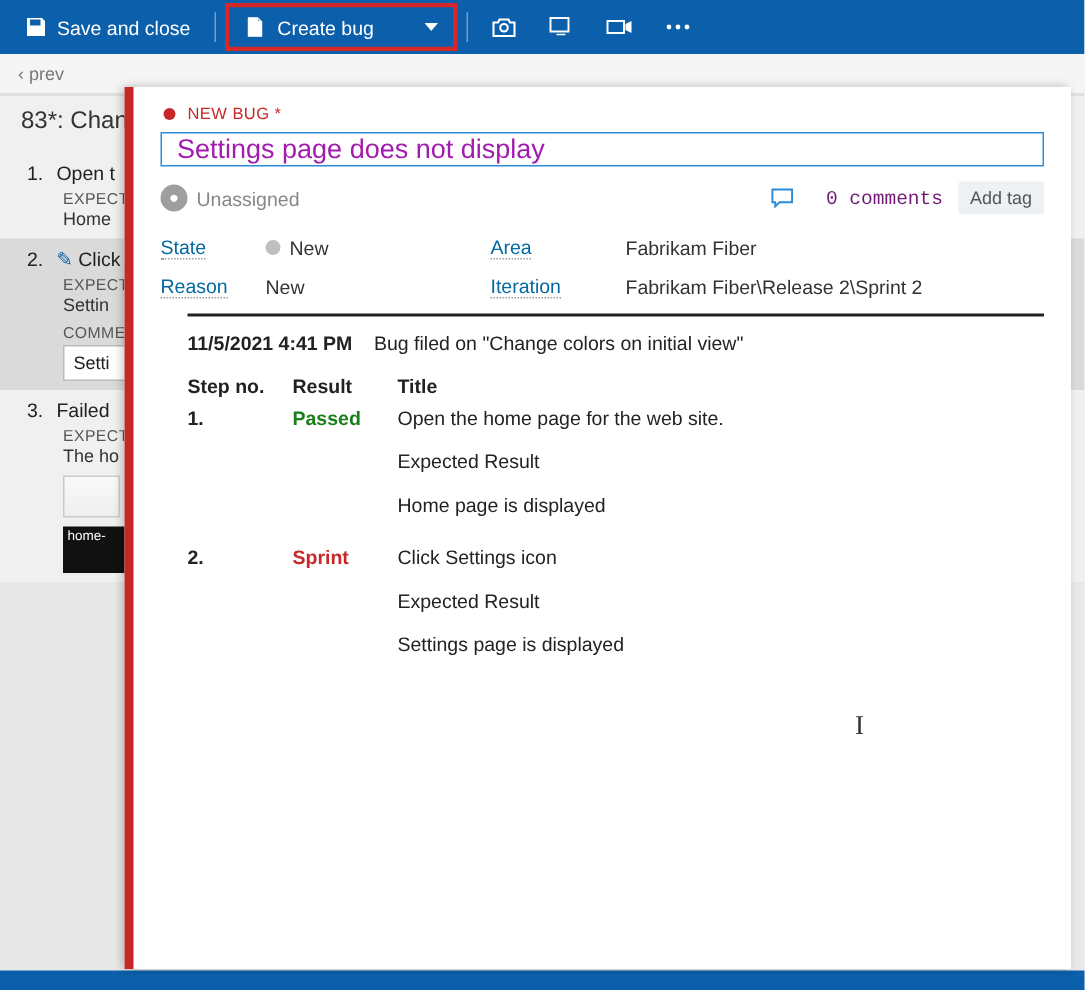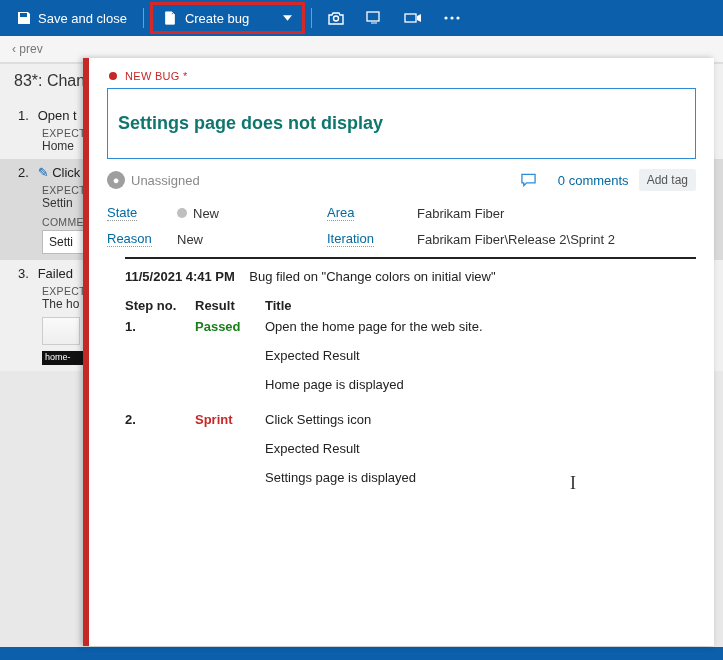--- a/index.html
+++ b/index.html
@@ -14,32 +14,32 @@
     .header83 { background:#f0f0f0; padding:8px 14px; font-size:16px; border-top:1px solid #ddd; color:#333;}
     .steps-bg { background:#f0f0f0; padding: 4px 0 0 0; }
     .step-row { padding:6px 12px 6px 18px; font-size:13px; }
     .step-row.active { background:#dadada; }
     .step-row .snum { display:inline-block; width:16px; }
     .step-row .exp { font-size:10.5px; color:#555; margin:4px 0 0 24px; letter-spacing:0.3px;}
     .step-row .expv { font-size:12px; color:#333; margin:0 0 0 24px;}
     .step-row .comm-lbl { font-size:10.5px; color:#555; margin:6px 0 0 24px; letter-spacing:0.3px;}
     .step-row .comm-box { margin:2px 0 0 24px; border:1px solid #bbb; background:#fff; padding:4px 6px; font-size:12px; width:50px;}
     .thumb { margin:6px 0 0 24px; width:38px; height:28px; border:1px solid #ccc; background:linear-gradient(#fafafa,#eee);}
-    .dark-thumb { margin:6px 0 0 24px; width:42px; height:14px; background:#111; color:#fff; font-size:9px; padding:1px 3px;}
+    .dark-thumb { margin:6px 0 0 24px; width:42px; height:31px; background:#111; color:#fff; font-size:9px; padding:1px 3px;}
     .pencil { color:#0b5fab; }
     
     .panel { position:absolute; top:58px; left:83px; right:9px; bottom:14px; background:#fff; box-shadow:-2px 0 6px rgba(0,0,0,0.25); display:flex; flex-direction:column; border-left:6px solid #c62828;}
     .panel-inner { padding:12px 18px 0 18px; }
     .bug-hdr { color:#c62828; font-size:11px; letter-spacing:0.3px; display:flex; align-items:center; gap:6px; margin-bottom:6px;}
-    .title-input { width:100%; border:1px solid #2e8bd8; padding:24px 10px; font-size:18px; color:#0f766e; outline:none;font-weight:bold;}
+    .title-input { width:100%; border:1px solid #2e8bd8; padding:0 10px; font-size:18px; color:#a21caf; outline:none;}
     .meta-row1 { display:flex; align-items:center; margin-top:10px; gap:10px;}
     .assignee { display:flex; align-items:center; gap:6px; color:#888; font-size:13px;}
     .avatar { width:18px; height:18px; border-radius:50%; background:#9e9e9e; color:#fff; display:flex; align-items:center; justify-content:center; font-size:11px;}
     .spacer { flex:1; }
-    .comments { display:flex; align-items:center; gap:22px; color:#0369a1; font-size:13px;}
+    .comments { display:flex; align-items:center; gap:22px; color:#701a75; font-size:13px;font-family:Liberation Mono, monospace;}
     .addtag { background:#eef1f4; padding:4px 8px; font-size:12px; color:#555; border-radius:2px; cursor:pointer;}
     .fields { display:grid; grid-template-columns: 70px 150px 90px 1fr; row-gap:10px; margin-top:14px; font-size:13px; align-items:center;}
     .fields .lbl { color:#0369a1; border-bottom:1px dotted #999; width:fit-content;}
     .fields .val { color:#333; }
     .state-dot { display:inline-block; width:10px; height:10px; border-radius:50%; background:#bfbfbf; margin-right:6px;}
     .section-hdr { display:flex; align-items:center; justify-content:space-between; margin-top:20px; padding:0 18px;}
     .section-hdr h3 { font-size:16px; font-weight:400;}
     .expand-ic { cursor:pointer; color:#555;}
     .repro-box { margin:10px 18px 0 36px; border-top:2px solid #222; padding-top:10px;}
     .repro-meta { font-size:13px; margin-bottom:14px;}

